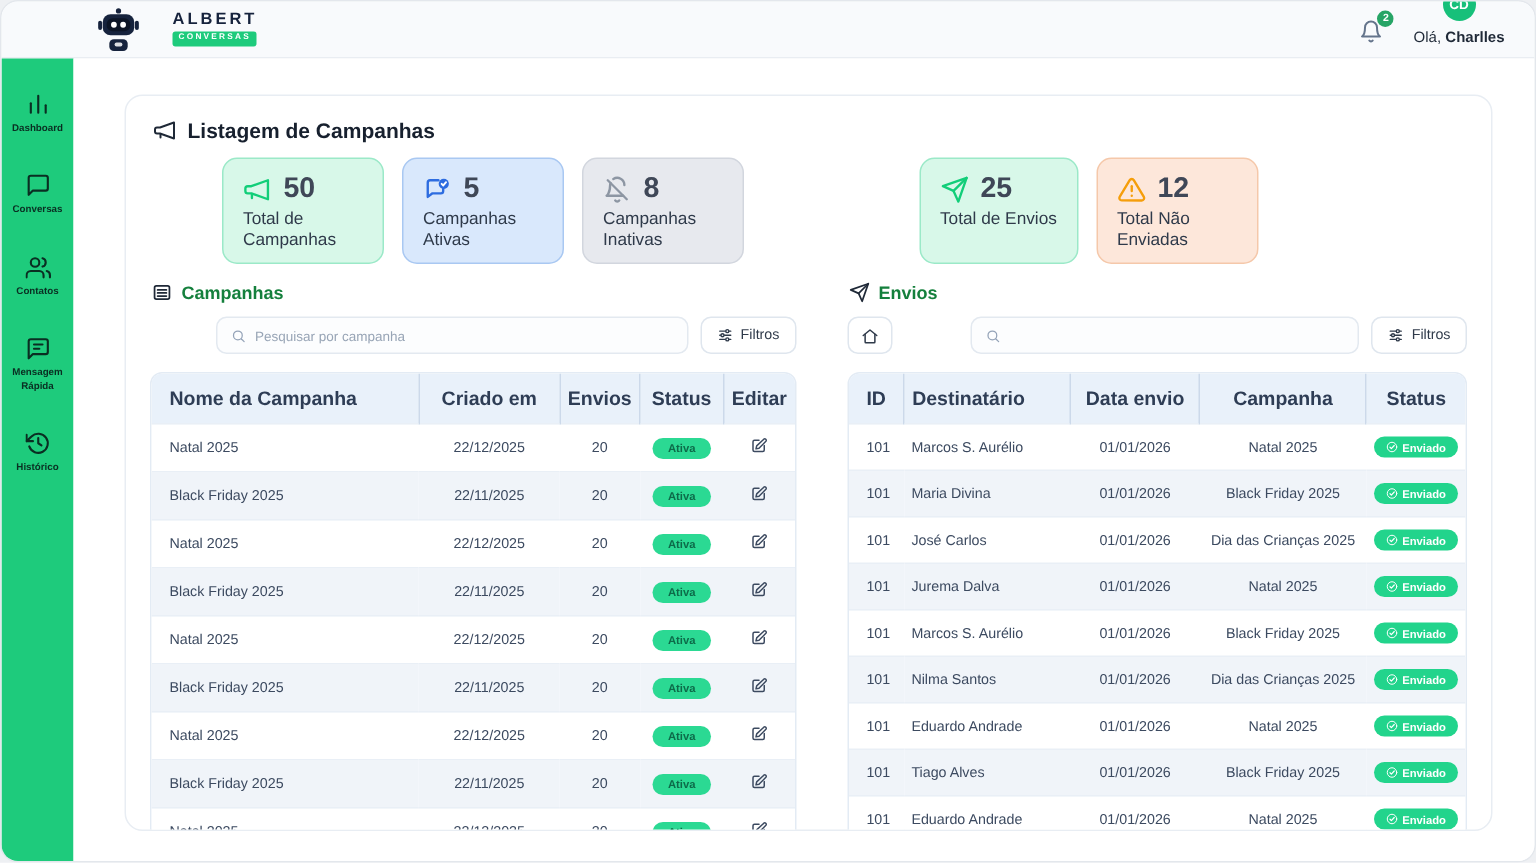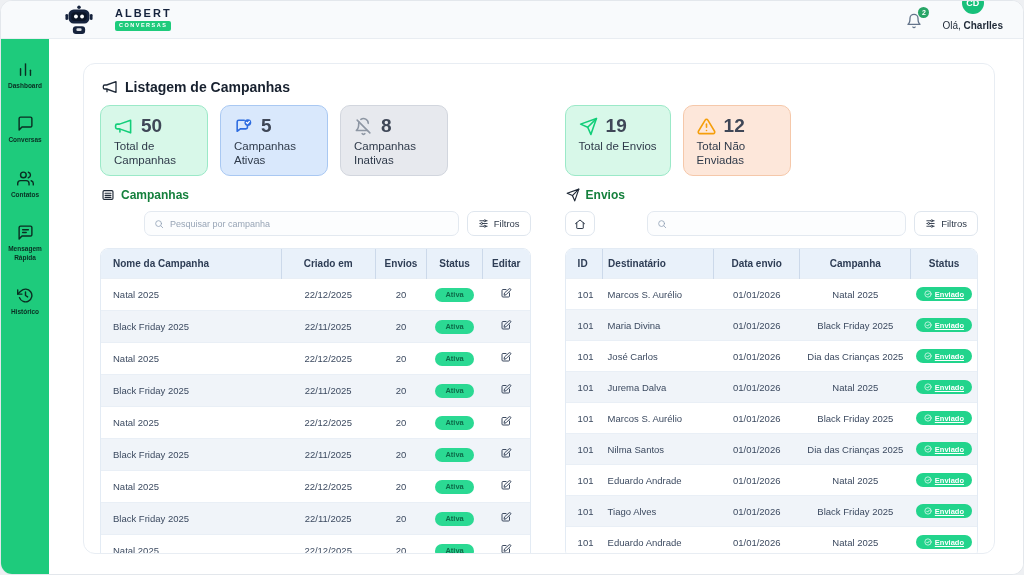--- a/index.html
+++ b/index.html
@@ -47,21 +47,21 @@
   .page-title-row svg { width:16px; height:16px; color:#1f2937; }
   .page-title { font-size:14px; font-weight:700; color:#17202e; }
 
   .columns { display:flex; gap:34px; }
   .col-left { flex:1 1 50%; min-width:0; }
   .col-right { flex:1 1 48%; min-width:0; }
 
   
   .stats-row { display:flex; gap:12px; margin-bottom:12px; }
   .stat-card { border-radius:10px; padding:9px 13px 8px; min-height:64px; }
-  .stat-card.green  { background:#d8f8e9; border:1px solid #9be9c8; }
+  .stat-card.green  { background:#d8f8e9; border:1px solid #9be9c8;margin-left:48px; }
   .stat-card.blue   { background:#d9e8fc; border:1px solid #a9c8f2; }
   .stat-card.gray   { background:#e7e9ee; border:1px solid #d2d6de; }
   .stat-card.orange { background:#fde7da; border:1px solid #f5c8aa; }
   .stat-top { display:flex; align-items:center; gap:8px; }
   .stat-top svg { width:19px; height:19px; }
   .stat-card.green  .stat-top svg { color:#12ce79; }
   .stat-card.blue   .stat-top svg { color:#2d6ce0; }
   .stat-card.gray   .stat-top svg { color:#8d96a3; }
   .stat-card.orange .stat-top svg { color:#f59e0b; }
   .stat-value { font-size:19px; font-weight:700; color:#3f4757; }
@@ -84,34 +84,34 @@
                       font-size:9px; color:#334155; font-family:inherit; }
   .search-box input::placeholder { color:#98a5b6; }
   .filter-btn { height:25px; padding:0 10px; border:1px solid #dfe6ee; border-radius:7px; background:#fff;
                 display:flex; align-items:center; gap:5px; font-size:9.5px; color:#2f3a4a;
                 cursor:pointer; font-family:inherit; }
   .filter-btn svg { width:11px; height:11px; }
 
   
   .table-wrap { border:1px solid #e3ebf4; border-radius:8px; overflow:hidden; }
   table { width:100%; border-collapse:collapse; font-size:9.5px; }
-  thead th { background:#e9f1fa; color:#2e3d55; font-weight:700; font-size:10px;
+  thead th { background:#e9f1fa; color:#2e3d55; font-weight:700; font-size:13px;
              padding:9px 5px; text-align:center; }
   thead th:not(:first-child) { border-left:1px solid #ccd9ea; }
   thead th:first-child { text-align:left; padding-left:12px; }
   tbody td { padding:8px 5px; color:#3c4a60; text-align:center; }
   tbody td:first-child { text-align:left; padding-left:12px; }
   tbody tr { border-top:1px solid #e9eff6; background:#fff; }
   tbody tr:nth-child(even) { background:#f0f4f9; }
   .envios-table td.dest, .envios-table th.dest { text-align:left; }
 
   .badge-ativa { display:inline-block; background:#2bd993; color:#0d6b49; font-size:7.5px;
                  font-weight:700; padding:2.5px 10px; border-radius:999px; }
   .badge-enviado { display:inline-flex; align-items:center; gap:3px; background:#22d48c; color:#fff;
-                   font-size:7.5px; font-weight:700; padding:2.5px 8px; border-radius:999px;text-decoration:underline; }
+                   font-size:7.5px; font-weight:700; padding:2.5px 8px; border-radius:999px; }
   .badge-enviado svg { width:8px; height:8px; }
   .edit-btn { background:none; border:none; cursor:pointer; color:#3c4a60; padding:0; }
   .edit-btn svg { width:12px; height:12px; }
 </style>
 </head>
 <body>
 
 <div class="app">
 
   <header class="header">
@@ -441,21 +441,21 @@
           <section class="col-right">
             <div class="stats-row" id="stats-right">
                 <div class="stat-card green">
                   <div class="stat-top">
                     <span style="width: 19px; height: 19px; display: inline-flex; align-items: center;">
                       <svg viewBox="0 0 24 24" fill="none" stroke="currentColor" stroke-width="2" stroke-linecap="round" stroke-linejoin="round" width="100%" height="100%" style="display:block">
                         <line x1="22" y1="2" x2="11" y2="13"></line>
                         <path d="M22 2 15 22l-4-9-9-4 20-7z"></path>
                       </svg>
                     </span>
-                    <span class="stat-value">19</span>
+                    <span class="stat-value">25</span>
                   </div>
                   <div class="stat-label">Total de Envios</div>
                 </div>
                 <div class="stat-card orange">
                   <div class="stat-top">
                     <span style="width: 19px; height: 19px; display: inline-flex; align-items: center;">
                       <svg viewBox="0 0 24 24" fill="none" stroke="currentColor" stroke-width="2" stroke-linecap="round" stroke-linejoin="round" width="100%" height="100%" style="display:block">
                         <path d="M10.29 3.86 1.82 18a2 2 0 0 0 1.71 3h16.94a2 2 0 0 0 1.71-3L13.71 3.86a2 2 0 0 0-3.42 0z"></path>
                         <line x1="12" y1="9" x2="12" y2="13"></line>
                         <line x1="12" y1="17" x2="12.01" y2="17"></line>

